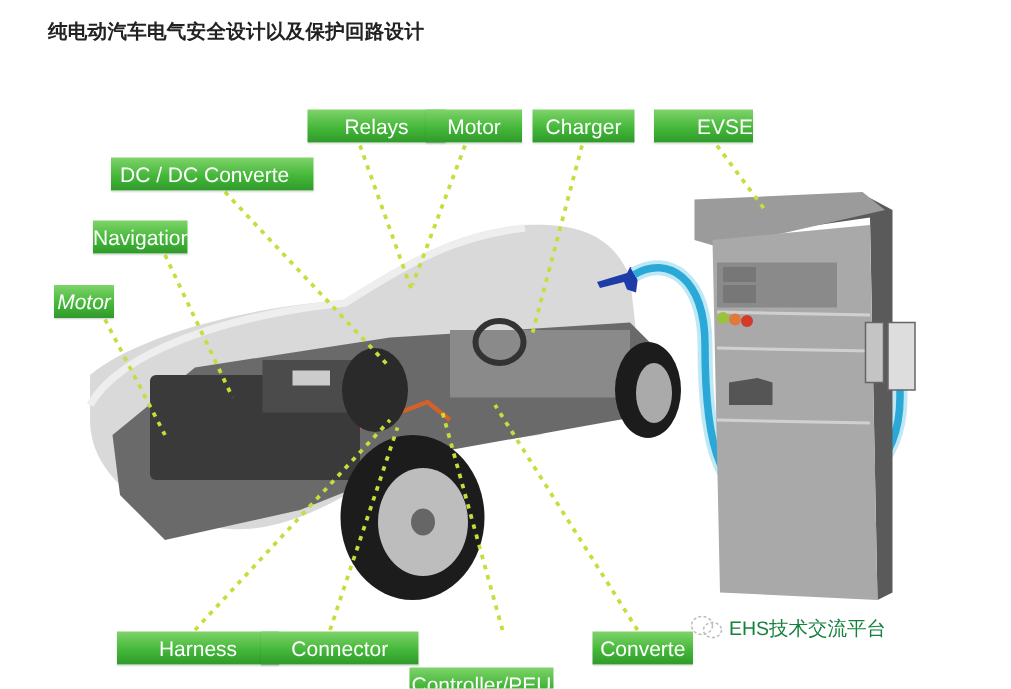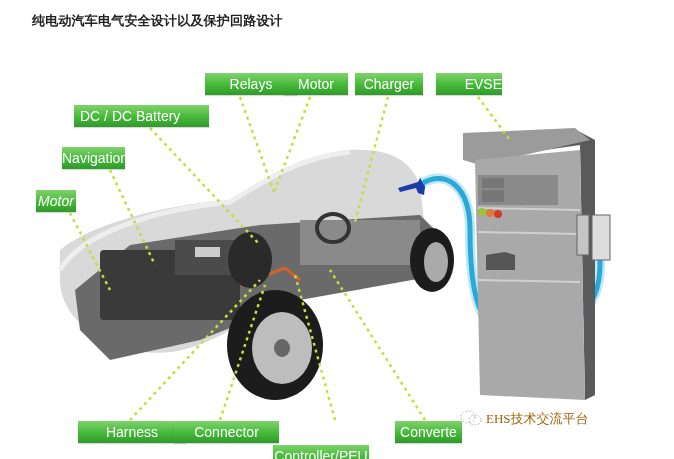--- a/index.html
+++ b/index.html
@@ -1,21 +1,21 @@
 <!DOCTYPE html>
 <html><head>
 <meta charset="utf-8">
 <style>
   html,body{margin:0;padding:0;background:#fff;}
   body{width:674px;height:459px;position:relative;overflow:hidden;font-family:"Liberation Sans",sans-serif;}
   .title{position:absolute;left:32px;top:12px;font-size:13px;font-weight:bold;color:#222;font-family:Liberation Sans, sans-serif;letter-spacing:0.2px;}
   .label{position:absolute;height:22px;line-height:22px;color:#fff;font-size:14px;text-align:center;
     background:linear-gradient(#7fd36a,#45b83a 55%,#2f9a2a);box-shadow:0 1px 1px rgba(0,0,0,.15);white-space:nowrap;overflow:hidden;}
   svg.scene{position:absolute;left:0;top:0;}
-  .watermark{position:absolute;left:468px;top:410px;font-size:13px;color:#a16207;font-family:Liberation Serif, serif;}
+  .watermark{position:absolute;left:468px;top:410px;font-size:13px;color:#15803d;font-family:Liberation Sans, sans-serif;}
   .wm-icon{position:absolute;left:460px;top:410px;width:22px;height:16px;}
 </style>
 </head>
 <body>
 
 <div class="title">纯电动汽车电气安全设计以及保护回路设计</div>
 
 <svg class="scene" width="674" height="459" viewBox="0 0 674 459">
 
   <path d="M60,250 C90,225 160,205 230,200 C270,175 300,155 350,150 C390,148 410,160 420,185 L425,230 C420,255 400,275 360,290 L280,300 C230,330 180,370 120,345 C85,335 60,310 60,280 Z" fill="#c9c9c9" opacity="0.7"></path>
@@ -76,21 +76,21 @@
     <line x1="220" y1="420" x2="265" y2="285"></line>
     <line x1="335" y1="420" x2="295" y2="275"></line>
     <line x1="425" y1="420" x2="330" y2="270"></line>
   </g>
 </svg>
 
 <div class="label" style="left:205px;top:73px;width:92px;">Relays</div>
 <div class="label" style="left:284px;top:73px;width:64px;">Motor</div>
 <div class="label" style="left:355px;top:73px;width:68px;">Charger</div>
 <div class="label" style="left:436px;top:73px;width:66px;text-align:right;">EVSE</div>
-<div class="label" style="left:74px;top:105px;width:135px;text-align:left;padding-left:6px;box-sizing:border-box;">DC / DC Battery</div>
+<div class="label" style="left:74px;top:105px;width:135px;text-align:left;padding-left:6px;box-sizing:border-box;">DC / DC Converte</div>
 <div class="label" style="left:62px;top:147px;width:63px;">Navigation</div>
 <div class="label" style="left:36px;top:190px;width:40px;font-style:italic;">Motor</div>
 <div class="label" style="left:78px;top:421px;width:108px;">Harness</div>
 <div class="label" style="left:174px;top:421px;width:105px;">Connector</div>
 <div class="label" style="left:273px;top:421px;width:96px;margin-top:24px;">Controller/PEU</div>
 <div class="label" style="left:395px;top:421px;width:67px;">Converte</div>
 
 <svg class="wm-icon" viewBox="0 0 22 16">
   <ellipse cx="8" cy="7" rx="7" ry="6" fill="none" stroke="#bbb" stroke-width="1" stroke-dasharray="2,1.5"></ellipse>
   <ellipse cx="15" cy="10" rx="6" ry="5" fill="none" stroke="#bbb" stroke-width="1" stroke-dasharray="2,1.5"></ellipse>

